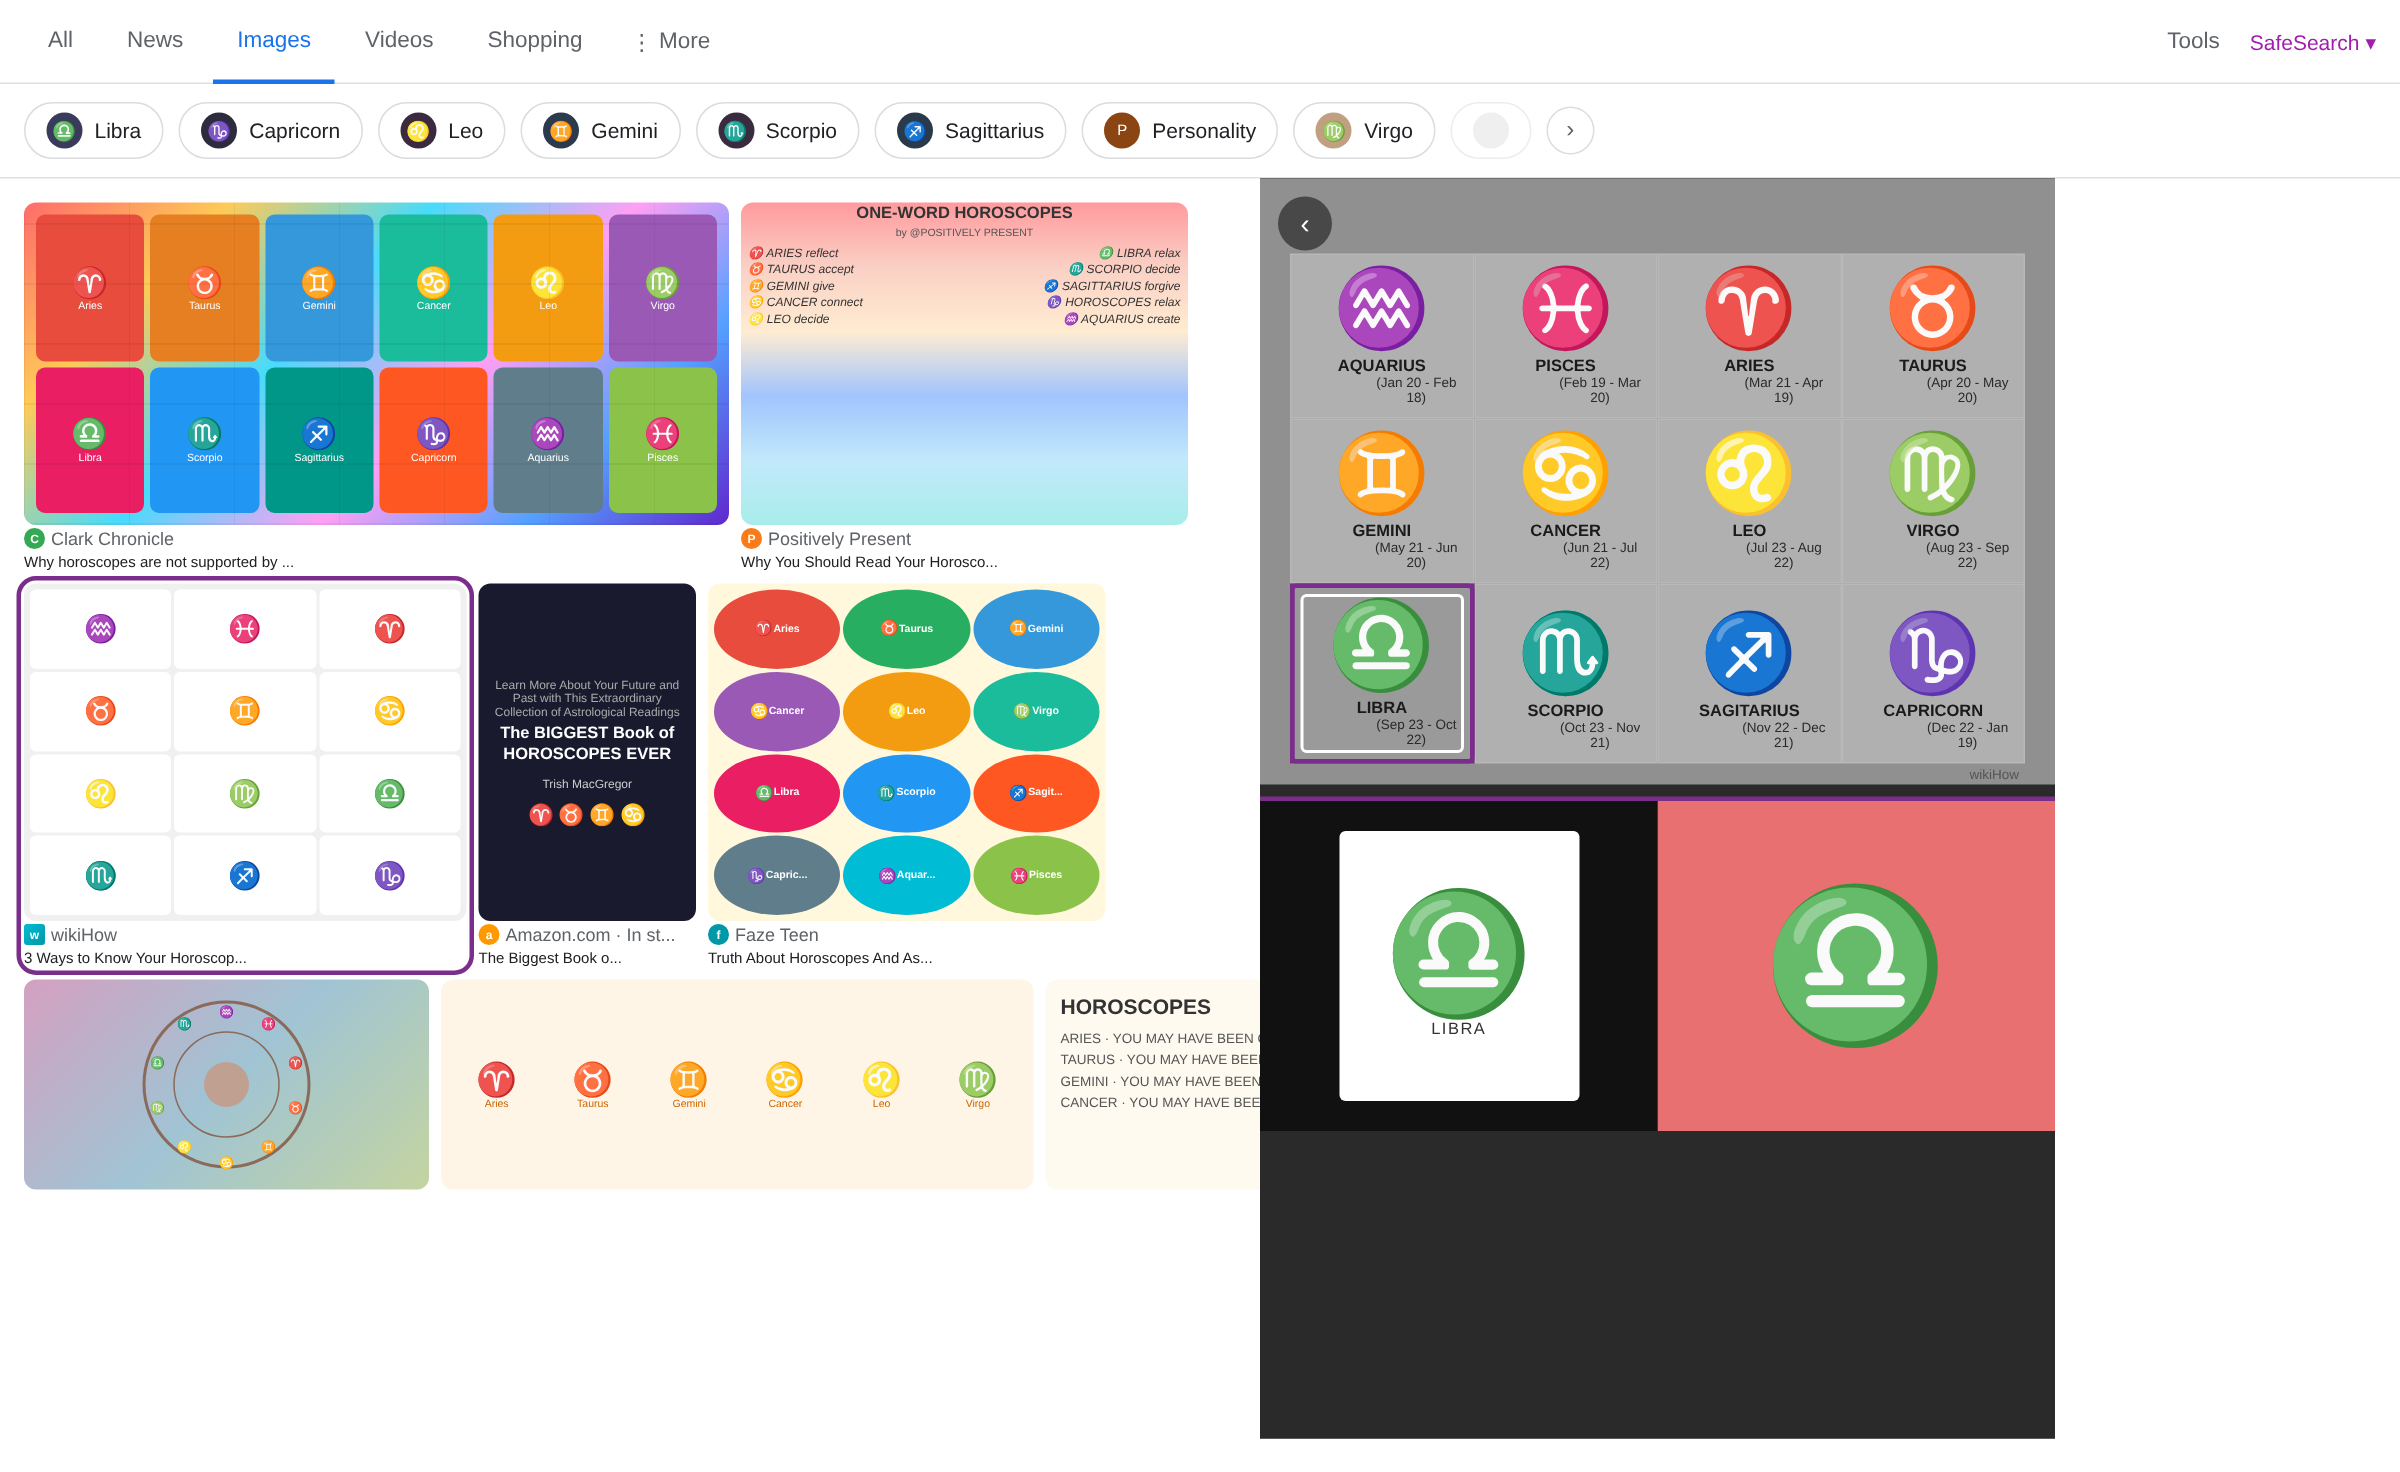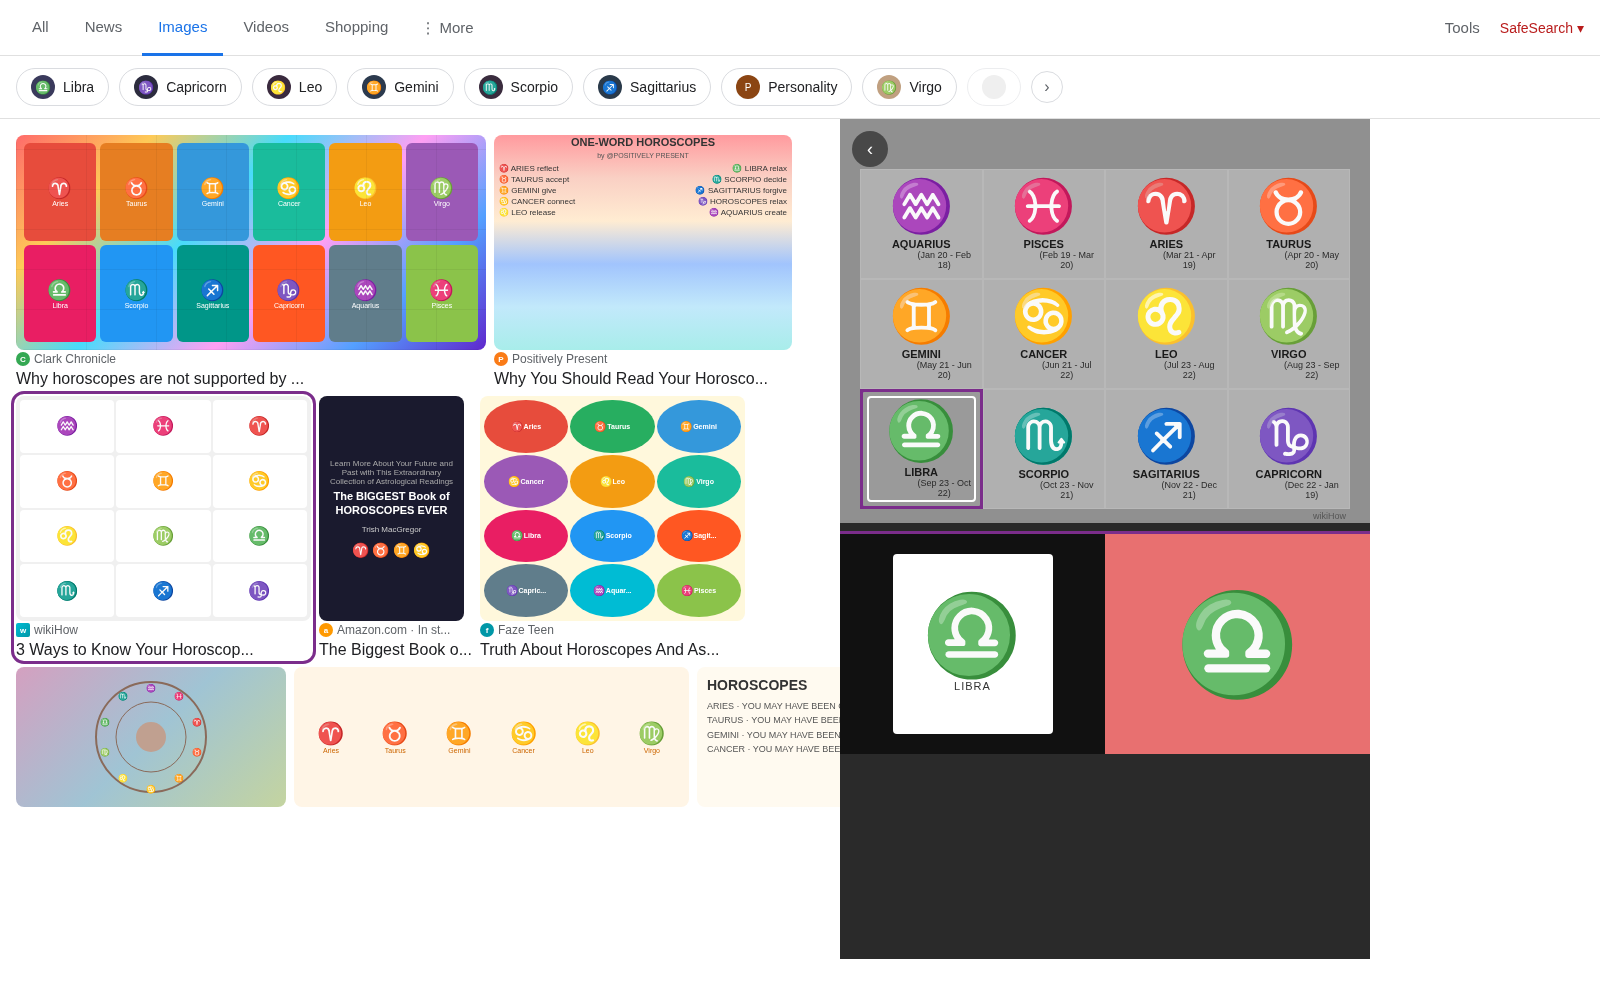--- a/index.html
+++ b/index.html
@@ -35,21 +35,21 @@
       padding: 8px 16px;
       font-size: 15px;
       color: #5f6368;
       cursor: pointer;
     }
     .safesearch {
       display: flex;
       align-items: center;
       gap: 4px;
       font-size: 14px;
-      color: #b91c1c;
+      color: #a21caf;
       cursor: pointer;
       text-align: center;
     }
     .more-btn {
       display: flex;
       align-items: center;
       gap: 4px;
       padding: 8px 12px;
       font-size: 15px;
       color: #5f6368;
@@ -123,21 +123,21 @@
     .img-card {
       cursor: pointer;
       position: relative;
     }
     .img-box {
       border-radius: 8px;
       overflow: hidden;
       background: #e8e8e8;
     }
     .img-label {
-      font-size: 16px;
+      font-size: 10px;
       color: #202124;
       margin-top: 4px;
     }
     .img-source {
       display: flex;
       align-items: center;
       gap: 4px;
       font-size: 12px;
       color: #5f6368;
       margin-top: 2px;
@@ -368,20 +368,21 @@
       color: #333;
       margin-bottom: 4px;
     }
     .one-word-row {
       display: flex;
       width: 100%;
       justify-content: space-between;
       font-size: 8px;
       color: #333;
       padding: 1px 4px;
+      font-style: italic;
     }
 
     .wikihow-icon {
       background: linear-gradient(135deg, #00bcd4, #0097a7);
       width: 14px; height: 14px;
       border-radius: 2px;
       display: inline-flex;
       align-items: center;
       justify-content: center;
       font-size: 8px;
@@ -541,21 +542,21 @@
           </div>
           <div class="one-word-row">
             <span>♊ GEMINI give</span>
             <span>♐ SAGITTARIUS forgive</span>
           </div>
           <div class="one-word-row">
             <span>♋ CANCER connect</span>
             <span>♑ HOROSCOPES relax</span>
           </div>
           <div class="one-word-row">
-            <span>♌ LEO release</span>
+            <span>♌ LEO decide</span>
             <span>♒ AQUARIUS create</span>
           </div>
         </div>
         <div class="img-source">
           <span class="source-dot dot-orange">P</span>
           <span>Positively Present</span>
         </div>
         <div class="img-label">Why You Should Read Your Horosco...</div>
       </div>
     </div>

